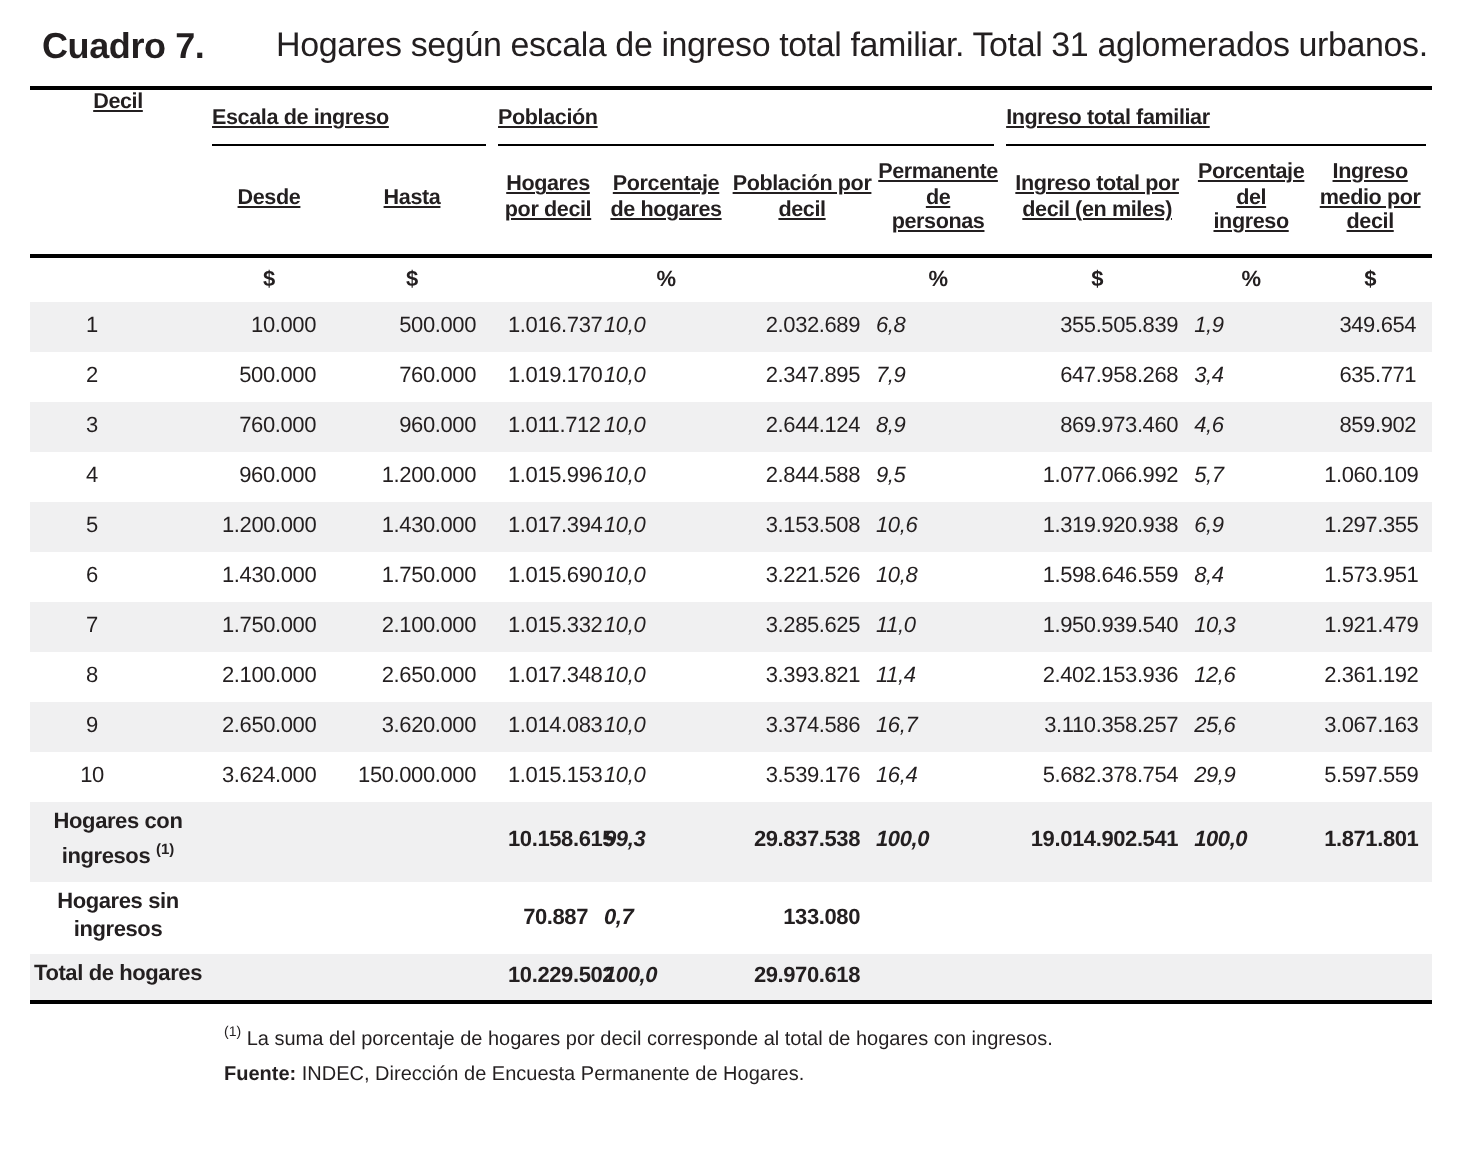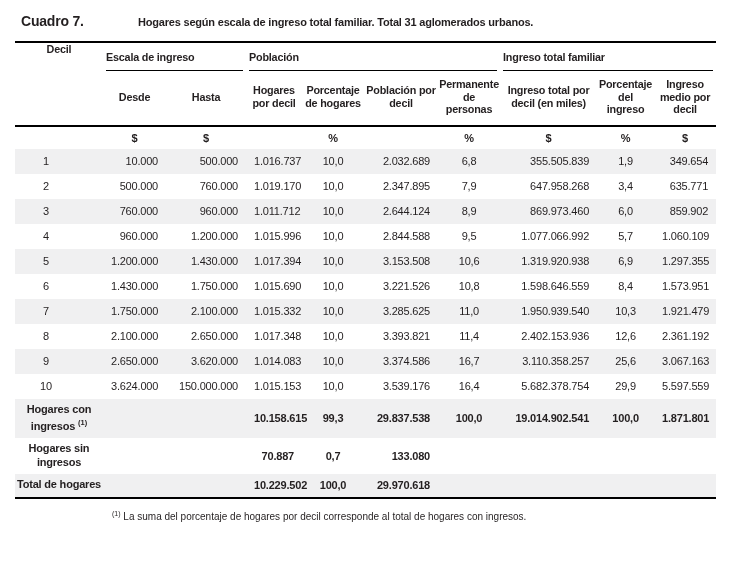--- a/index.html
+++ b/index.html
@@ -7,49 +7,49 @@
   body {
     width: 730px; height: 582px;
     background: #ffffff;
     color: #231f20;
     font-family: "Liberation Sans", sans-serif;
     overflow: hidden;
   }
 
   
   .titlebar { display: flex; padding: 13px 0 0 21px; }
-  .cuadro-label { width: 117px; font-weight: bold; font-size: 14px; letter-spacing: -0.2px; flex: none; }
-  .title-lines { font-weight: bold; font-size: 11px; line-height: 19px; letter-spacing: -0.2px; }
+  .cuadro-label { width: 117px; font-weight: bold; font-size: 18px; letter-spacing: -0.2px; flex: none; }
+  .title-lines { font-weight: normal; font-size: 17px; line-height: 19px; letter-spacing: -0.2px; }
 
   
   table.income-table {
     margin: 9px 0 0 15px;
     width: 701px;
     border-collapse: collapse;
     table-layout: fixed;
     border-top: 2px solid #000;
     border-bottom: 2px solid #000;
     font-size: 11px;
     letter-spacing: -0.2px;
   }
-  thead { border-bottom: 2px solid #000; }
+  thead { border-bottom: 2px solid #000; text-decoration: underline; }
   thead th { font-weight: bold; font-size: 10.8px; }
 
   tr.group-row th { padding: 0; vertical-align: top; }
   .group-underline { margin: 0 3px; padding: 8px 0 7px; border-bottom: 1.5px solid #000; text-align: left; }
   th.decil-th { text-align: center; vertical-align: middle; }
 
   tr.sub-row th { text-align: center; vertical-align: middle; padding: 7px 1px 9px; line-height: 12.5px; }
 
   tbody td { font-size: 11px; }
   tr.units-row td { text-align: center; font-weight: bold; padding: 5px 0 5px; }
 
   tr.data-row td { padding: 6px 8px 7px; }
   td.num { text-align: right; }
-  td.pct { text-align: center; padding-left: 0 !important; padding-right: 0 !important; }
+  td.pct { padding-left: 0 !important; padding-right: 0 !important; font-style: italic; }
   td.c-dec { text-align: center; padding-left: 0 !important; padding-right: 26px !important; }
 
   tr.shaded { background: #f0f0f1; }
 
   tr.summary-row td { font-weight: bold; padding: 4px 8px 5px; vertical-align: middle; }
   tr.summary-row td.row-label { text-align: center; padding: 4px 2px 5px 2px !important; line-height: 13.5px; }
   tr.summary-row sup { font-size: 7.5px; letter-spacing: 0; }
 
   
   .notes { margin: 8px 0 0 112px; font-size: 10px; letter-spacing: 0; line-height: 14px; }
@@ -144,21 +144,21 @@
       </tr>
       <tr class="data-row shaded">
         <td class="c-dec">3</td>
         <td class="num">760.000</td>
         <td class="num">960.000</td>
         <td class="num">1.011.712</td>
         <td class="pct">10,0</td>
         <td class="num">2.644.124</td>
         <td class="pct">8,9</td>
         <td class="num">869.973.460</td>
-        <td class="pct">6,0</td>
+        <td class="pct">4,6</td>
         <td class="num">859.902</td>
       </tr>
       <tr class="data-row">
         <td class="c-dec">4</td>
         <td class="num">960.000</td>
         <td class="num">1.200.000</td>
         <td class="num">1.015.996</td>
         <td class="pct">10,0</td>
         <td class="num">2.844.588</td>
         <td class="pct">9,5</td>
@@ -272,13 +272,14 @@
         <td class="pct"></td>
         <td class="num"></td>
         <td class="pct"></td>
         <td class="num"></td>
       </tr>
     </tbody>
 </table>
 
 <div class="notes">
   <p><sup>(1)</sup> <span>La suma del porcentaje de hogares por decil corresponde al total de hogares con ingresos.</span></p>
+  <p><span class="source-label">Fuente:</span> <span>INDEC, Dirección de Encuesta Permanente de Hogares.</span></p>
 </div>
 
 </body></html>

